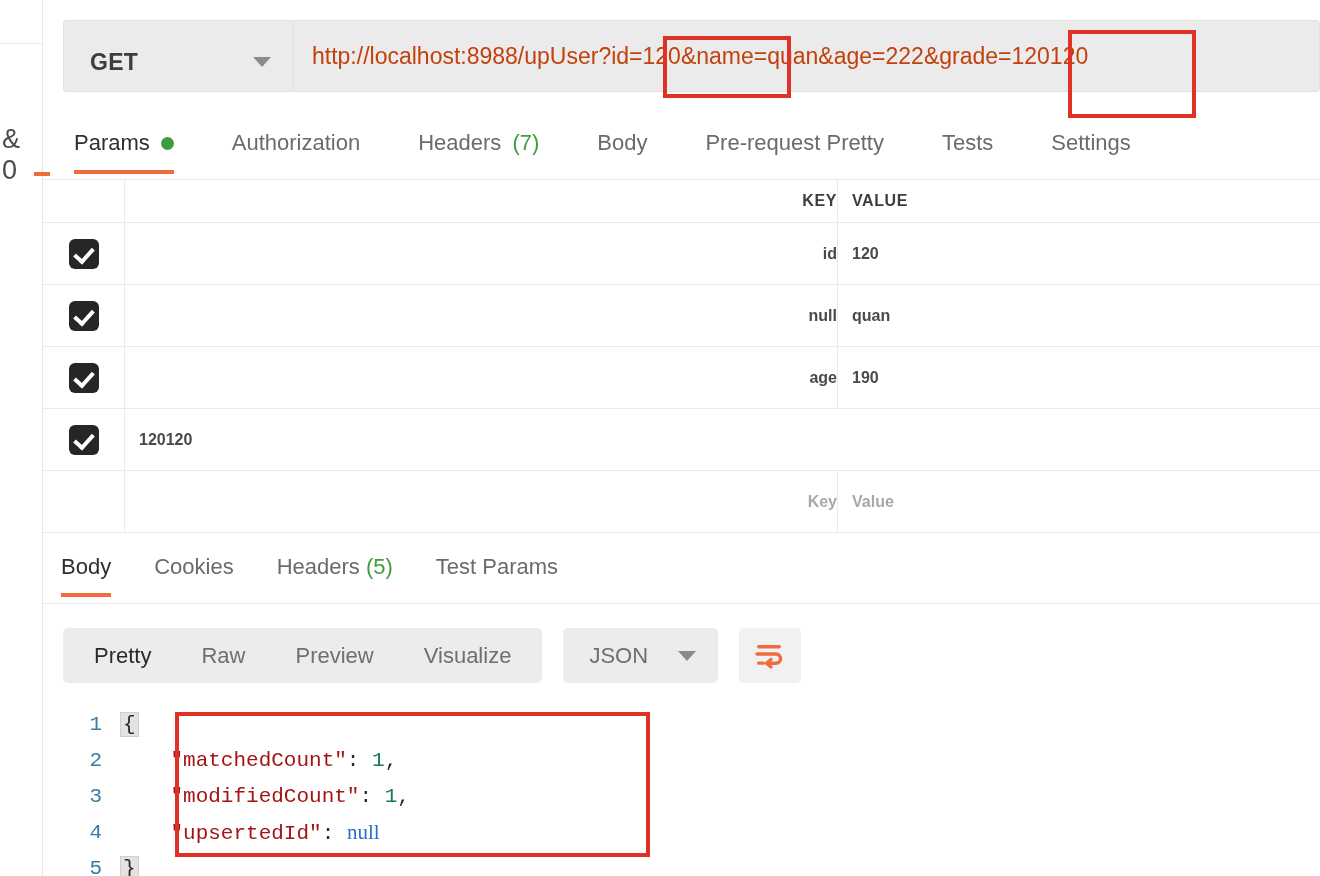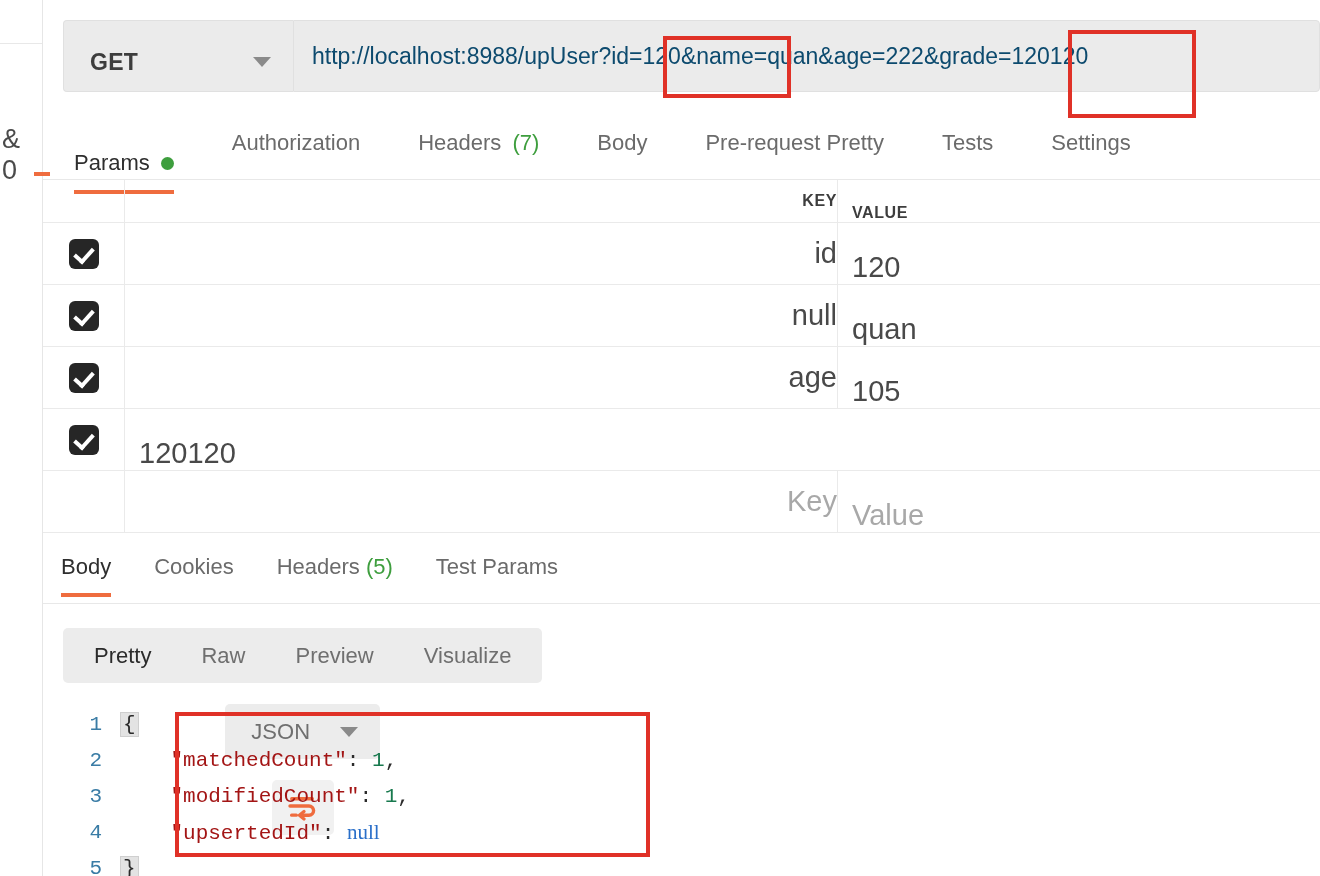--- a/index.html
+++ b/index.html
@@ -74,21 +74,21 @@
     background: #ebebeb;
     border: 1px solid #e0e0e0;
     border-radius: 0 4px 4px 0;
     display: flex;
     align-items: center;
     padding: 0 18px;
     box-sizing: border-box;
     overflow: hidden;
   }
   .url-text {
-    font-size: 23px; color: #0c4a6e;
+    font-size: 23px; color: #c2410c;
     white-space: nowrap;
     font-family: "Liberation Sans", sans-serif;
   }
 
   
   .req-tabs {
     position: absolute; left: 43px; top: 122px;
     width: 1277px; height: 58px;
     display: flex;
     align-items: flex-start;
@@ -100,21 +100,21 @@
     padding: 8px 0 18px 0;
     margin-right: 58px;
     font-size: 22px;
     color: #6b6b6b;
     white-space: nowrap;
     display: flex;
     align-items: center;
     gap: 11px;
   }
   .rtab:first-child { margin-left: 31px; }
-  .rtab.active { color: #2e2e2e; margin-top: 20px; }
+  .rtab.active { color: #2e2e2e; }
   .rtab.active::after {
     content: "";
     position: absolute;
     left: 0; right: 0; bottom: 0;
     height: 4px;
     background: #ef6c3e;
   }
   .green-dot {
     width: 13px; height: 13px;
     border-radius: 50%;
@@ -144,30 +144,30 @@
   .pcell-key {
     width: 713px;
     border-right: 1px solid #eaeaea;
     display: flex; align-items: center;
     padding-left: 18px;
     box-sizing: border-box;
     justify-content: flex-end;
   }
   .pcell-val {
     flex: 1;
-    display: flex; align-items: flex-end;
+    display: flex; align-items: center;
     padding-left: 14px;
     box-sizing: border-box;
   }
   .col-head {
     font-size: 16px; font-weight: bold; color: #3d3d3d;
     letter-spacing: 0.6px;
   }
   .cell-text {
-    font-size: 29px; color: #494949;
+    font-size: 16px; color: #494949; font-weight: bold;
   }
   .cell-text.placeholder { color: #a8a8a8; }
   .checkbox {
     width: 30px; height: 30px;
     border-radius: 6px;
     background: #262626;
     position: relative;
   }
   .checkbox::after {
     content: "";
@@ -202,21 +202,21 @@
     content: "";
     position: absolute;
     left: 0; right: 0; bottom: 0;
     height: 4px;
     background: #ef6c3e;
   }
 
   
   .body-toolbar {
     position: absolute; left: 63px; top: 628px;
-    display: flex; align-items: center; gap: 21px; flex-direction: column;
+    display: flex; align-items: center; gap: 21px;
   }
   .seg-group {
     background: #ececec;
     border-radius: 5px;
     display: flex;
     height: 55px;
     align-items: center;
     padding: 0 6px;
   }
   .seg {
@@ -378,21 +378,21 @@
           </div>
         </div>
         <div class="prow data">
           <div class="pcell-check">
             <div class="checkbox"></div>
           </div>
           <div class="pcell-key">
             <span class="cell-text">age</span>
           </div>
           <div class="pcell-val">
-            <span class="cell-text">105</span>
+            <span class="cell-text">190</span>
           </div>
         </div>
         <div class="prow data">
           <div class="pcell-check">
             <div class="checkbox"></div>
           </div>
           <div class="pcell-val">
             <span class="cell-text">120120</span>
           </div>
         </div>

